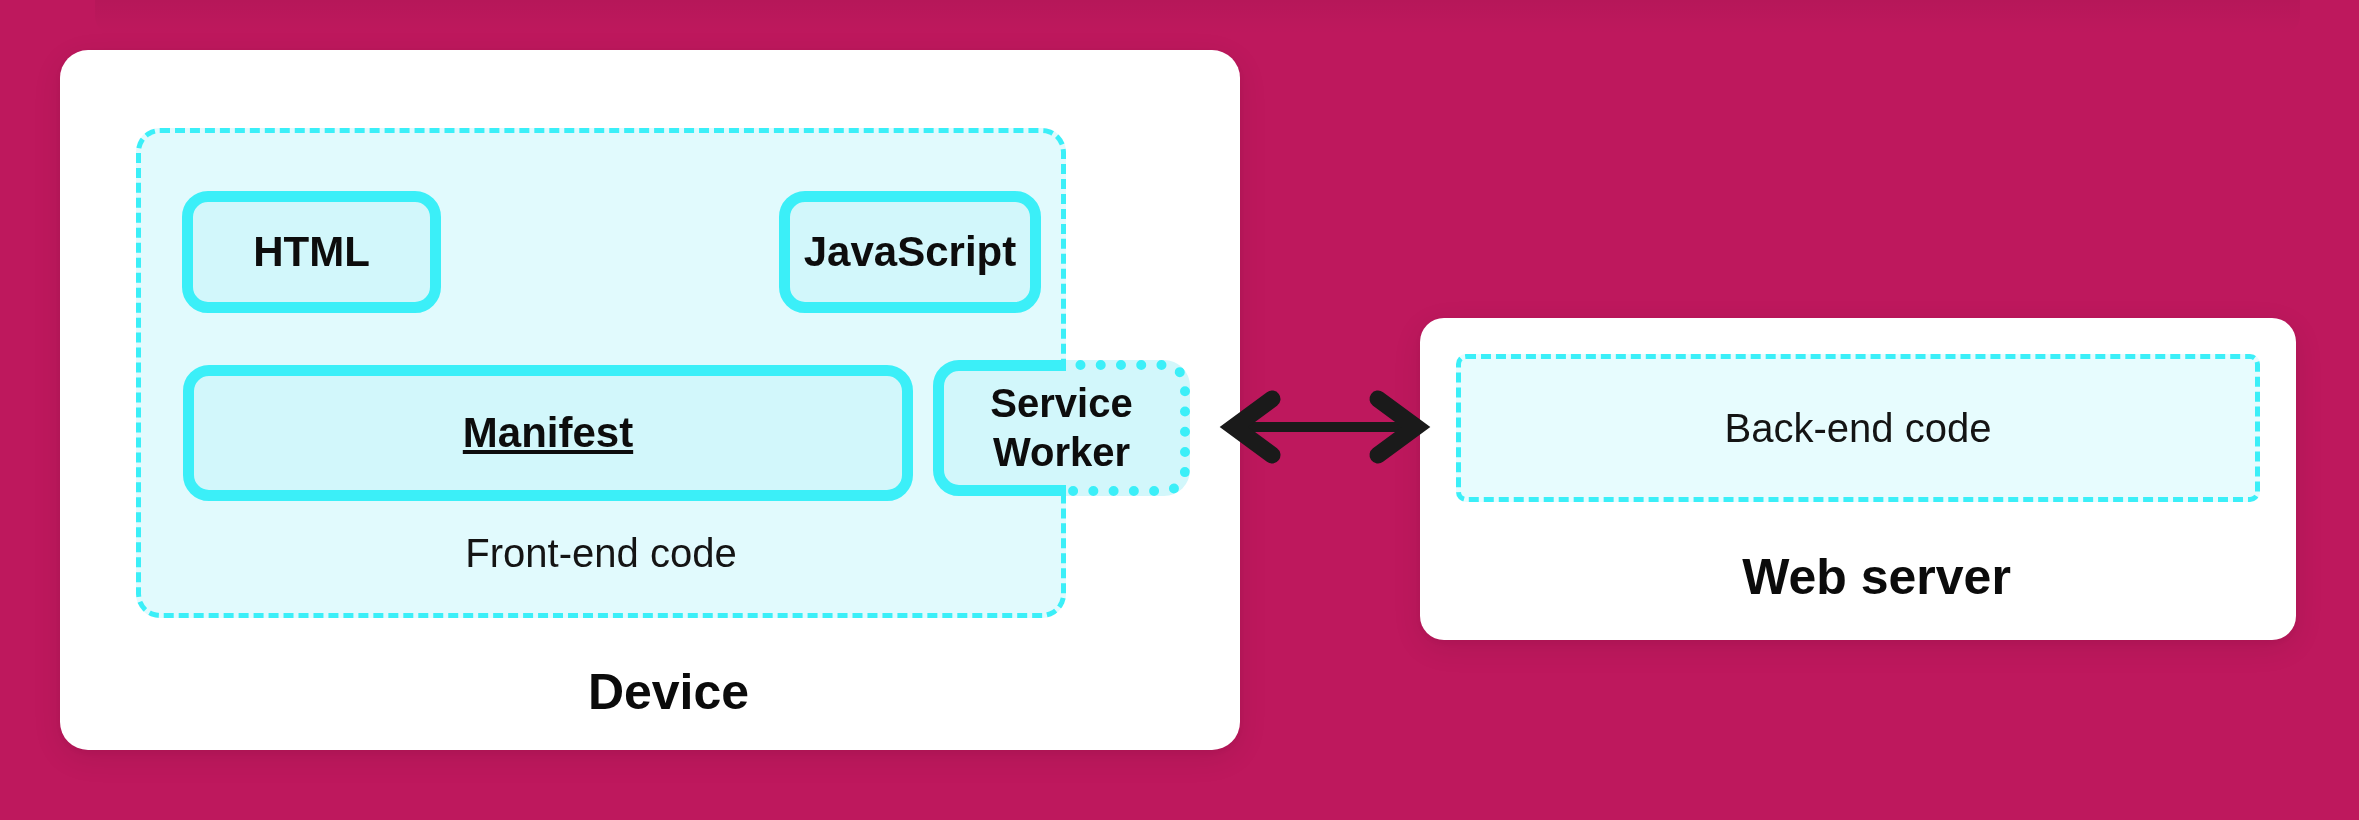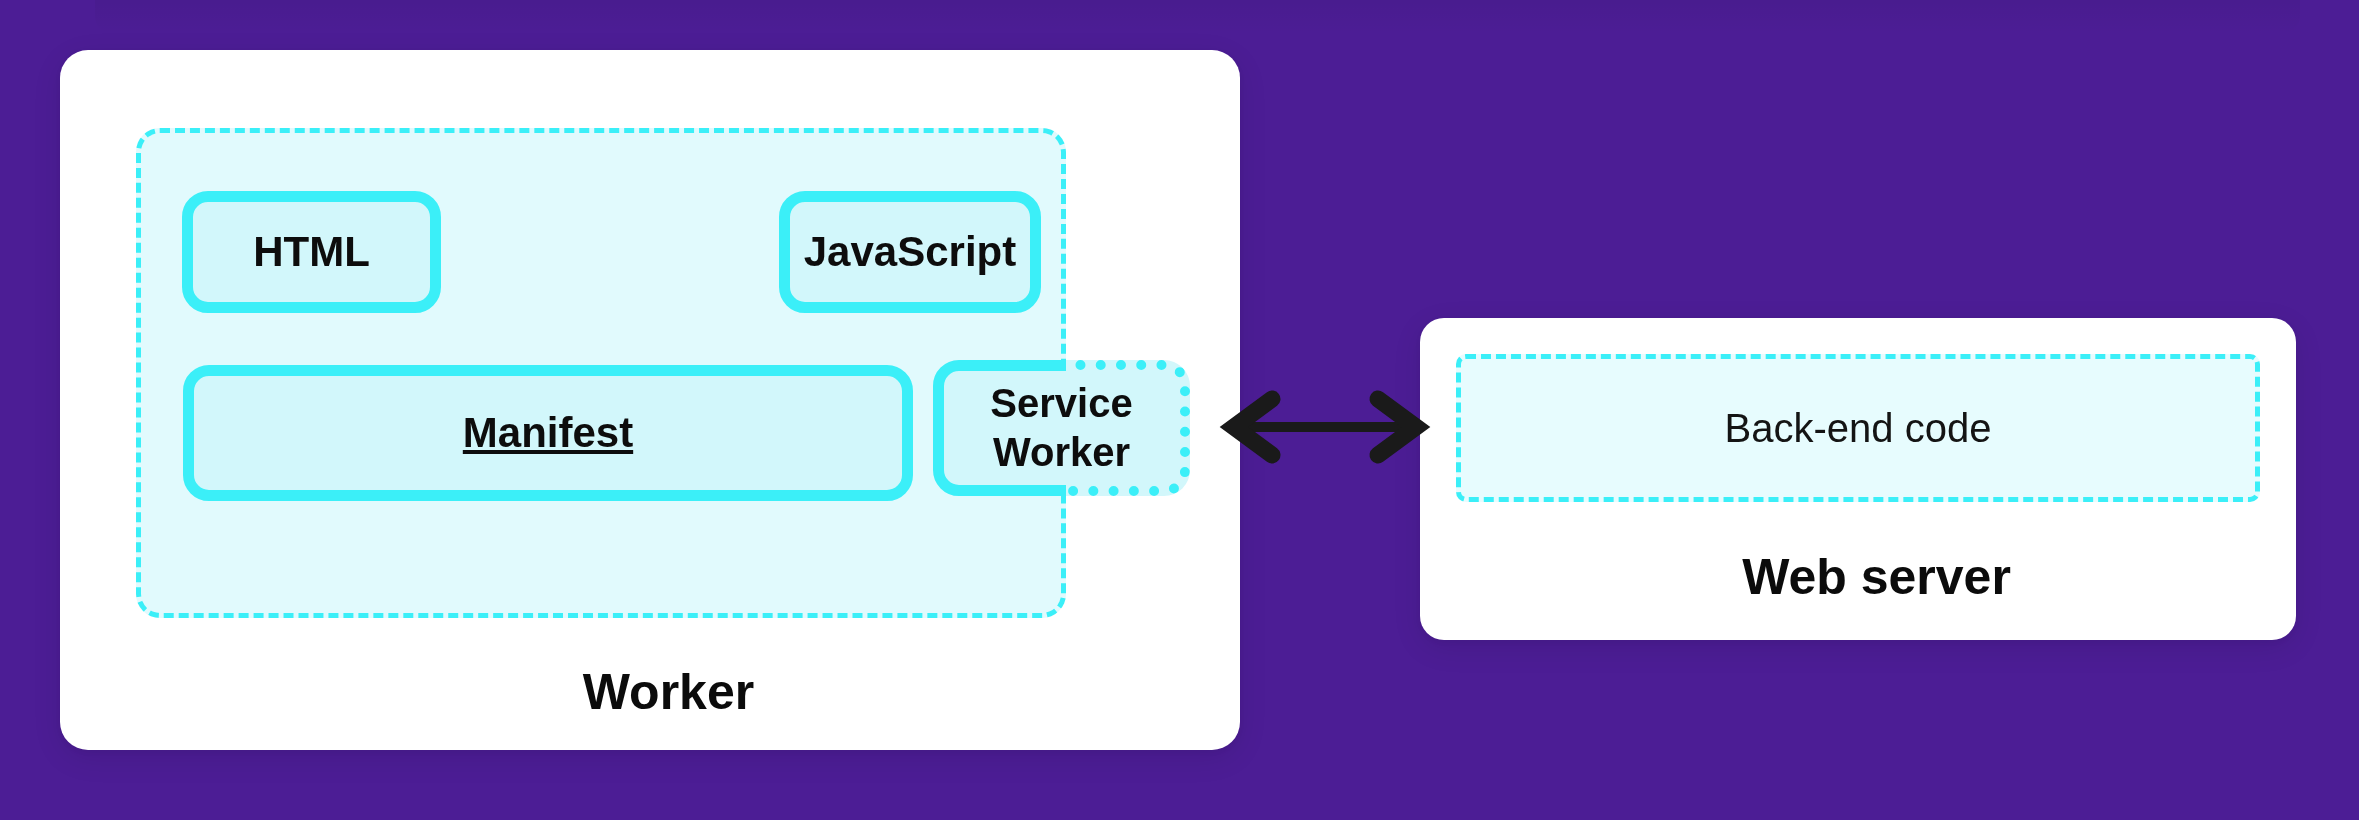--- a/index.html
+++ b/index.html
@@ -3,21 +3,21 @@
 <meta charset="utf-8">
 <style>
   * { margin: 0; padding: 0; box-sizing: border-box; }
   html, body { background: #f7f7f7; }
   body { font-family: "Liberation Sans", "DejaVu Sans", sans-serif; color: #111; }
 
   #diagram-canvas {
     position: relative;
     width: 2359px;
     height: 820px;
-    background: #4c1d95;
+    background: #be185d;
     overflow: hidden;
   }
 
   
   .top-shadow {
     position: absolute;
     left: 95px; top: 0;
     width: 2205px; height: 34px;
     background: linear-gradient(180deg, rgba(0,0,0,0.045), rgba(0,0,0,0));
     border-radius: 0 0 18px 18px;
@@ -147,30 +147,31 @@
 
 
       <div class="cyan-box" id="js-box">
         <span>JavaScript</span>
       </div>
 
       <div class="cyan-box" id="manifest-box">
         <span>Manifest</span>
       </div>
 
+      <div class="zone-caption" id="frontend-label">Front-end code</div>
     </div>
 
     <div id="service-worker-box">
       <div class="sw-fill"></div>
       <div class="sw-border solid"></div>
       <div class="sw-border dotted"></div>
       <div class="sw-label">Service Worker</div>
     </div>
 
-    <div class="panel-title" id="device-label">Worker</div>
+    <div class="panel-title" id="device-label">Device</div>
   </div>
 
   <svg id="connection-arrow" viewBox="0 0 214 100" xmlns="http://www.w3.org/2000/svg" aria-hidden="true">
     <line x1="22" y1="50" x2="192" y2="50" stroke="#1a1a1a" stroke-width="10"></line>
     <path d="M54 22 L16 50 L54 78" fill="none" stroke="#1a1a1a" stroke-width="17" stroke-linecap="round" stroke-linejoin="miter"></path>
     <path d="M160 22 L198 50 L160 78" fill="none" stroke="#1a1a1a" stroke-width="17" stroke-linecap="round" stroke-linejoin="miter"></path>
   </svg>
 
   <div class="panel" id="webserver-box">
 

